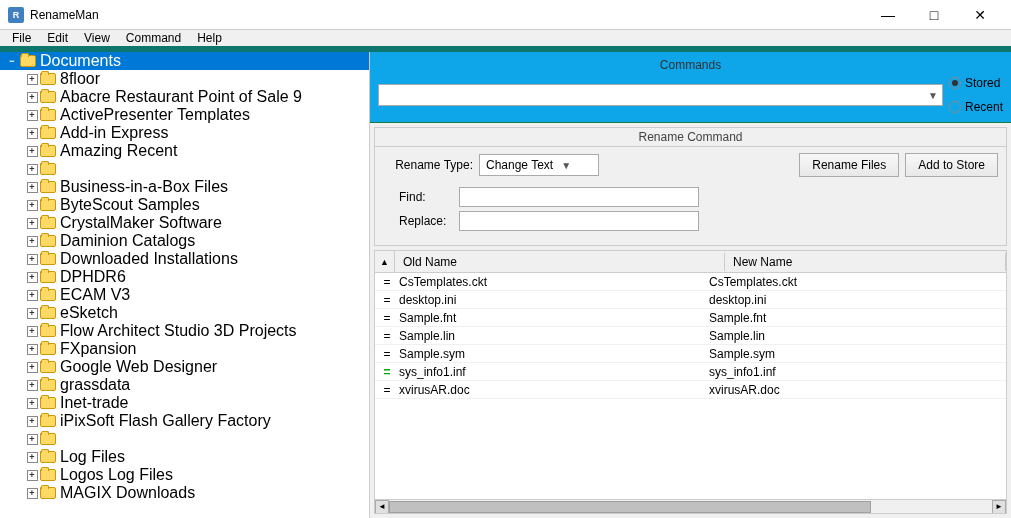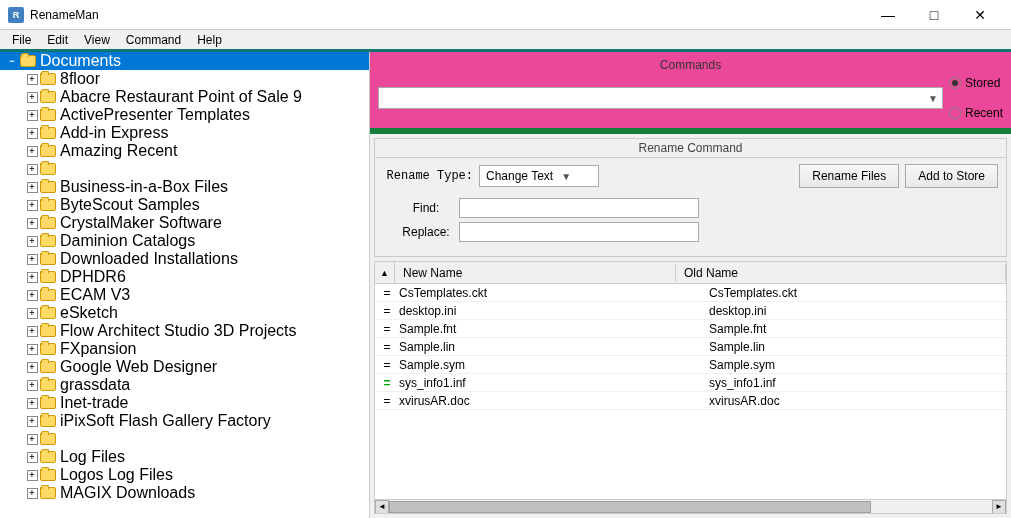--- a/index.html
+++ b/index.html
@@ -16,21 +16,21 @@
       padding: 0 8px;
     }
     .title-bar-left { display: flex; align-items: center; gap: 6px; font-size: 12px; }
     .title-bar-icon { width: 16px; height: 16px; background: #4080c0; border-radius: 2px; display: flex; align-items: center; justify-content: center; color: white; font-size: 9px; font-weight: bold; }
     .title-bar-controls { display: flex; gap: 0; }
     .title-btn { width: 46px; height: 30px; border: none; background: transparent; cursor: pointer; font-size: 14px; display: flex; align-items: center; justify-content: center; }
 
     
     .menu-bar {
       background: #f0f0f0;
-      border-bottom: 3px solid #0f766e;
+      border-bottom: 6px solid #0f766e;
       display: flex;
       height: 22px;
       align-items: center;
       padding: 0 4px;
     }
     .menu-item {
       padding: 2px 8px;
       cursor: pointer;
       height: 22px;
       display: flex;
@@ -113,23 +113,23 @@
     .right-panel {
       flex: 1;
       display: flex;
       flex-direction: column;
       background: #f0f0f0;
       overflow: hidden;
     }
 
     
     .commands-section {
-      background: #ec4899;
+      background: #0ea5e9;
       padding: 6px 8px 4px 8px;
-      border-bottom: 6px solid #15803d;
+      border-bottom: 1px solid #15803d;
     }
     .section-title {
       text-align: center;
       font-size: 12px;
       color: #333;
       margin-bottom: 4px;
     }
     .commands-row {
       display: flex;
       align-items: center;
@@ -142,37 +142,37 @@
       border: 1px solid #aaa;
       background: white;
       padding: 0 4px;
       font-size: 12px;
       display: flex;
       align-items: center;
       justify-content: space-between;
       cursor: pointer;
     }
     .commands-dropdown .arrow { font-size: 10px; color: #555; }
-    .radio-group { display: flex; flex-direction: column; gap: 16px; }
+    .radio-group { display: flex; flex-direction: column; gap: 10px; }
     .radio-item { display: flex; align-items: center; gap: 4px; font-size: 12px; cursor: pointer; }
     .radio-circle {
       width: 12px; height: 12px;
       border-radius: 50%;
       border: 1px solid #888;
       display: flex; align-items: center; justify-content: center;
       flex-shrink: 0;
     }
     .radio-circle.checked::after {
       content: '';
       width: 6px; height: 6px;
       border-radius: 50%;
       background: #333;
     }
     .rename-row { display: flex; align-items: center; gap: 6px; margin-bottom: 6px; }
-    .rename-label { font-size: 12px; width: 90px; text-align: right; font-family: Liberation Mono, monospace; }
+    .rename-label { font-size: 12px; width: 90px; text-align: right; }
     .rename-type-dropdown {
       height: 22px;
       border: 1px solid #aaa;
       background: white;
       padding: 0 6px;
       font-size: 12px;
       display: flex;
       align-items: center;
       gap: 4px;
       cursor: pointer;
@@ -184,21 +184,21 @@
       padding: 0 12px;
       border: 1px solid #aaa;
       background: linear-gradient(to bottom, #f8f8f8, #e8e8e8);
       font-size: 12px;
       cursor: pointer;
       display: flex; align-items: center;
     }
 
     .find-replace-area { padding: 4px 16px 4px 16px; }
     .fr-row { display: flex; align-items: center; margin-bottom: 4px; }
-    .fr-label { width: 60px; text-align: center; padding-right: 6px; font-size: 12px; }
+    .fr-label { width: 60px; text-align: left; padding-right: 6px; font-size: 12px; }
     .fr-input {
       width: 240px;
       height: 20px;
       border: 1px solid #aaa;
       background: white;
       font-size: 12px;
       padding: 0 4px;
     }
 
     
@@ -518,22 +518,22 @@
           </div>
         </div>
       </div>
     </div>
 
     <div class="files-section" style="margin: 0 4px 4px 4px;">
       <div class="files-header">
         <div style="width: 20px; display:flex; align-items:center; justify-content:center; border-right: 1px solid #ccc; height: 22px;">
           <span style="font-size:9px;">▲</span>
         </div>
+        <div class="files-header-col old">Old Name</div>
         <div class="files-header-col new">New Name</div>
-        <div class="files-header-col old">Old Name</div>
       </div>
       <div class="files-body">
         <div id="files-rows-container">
             <div class="file-row">
               <span class="file-eq">=</span>
               <span class="file-old">CsTemplates.ckt</span>
               <span class="file-new">CsTemplates.ckt</span>
             </div>
             <div class="file-row">
               <span class="file-eq">=</span>

